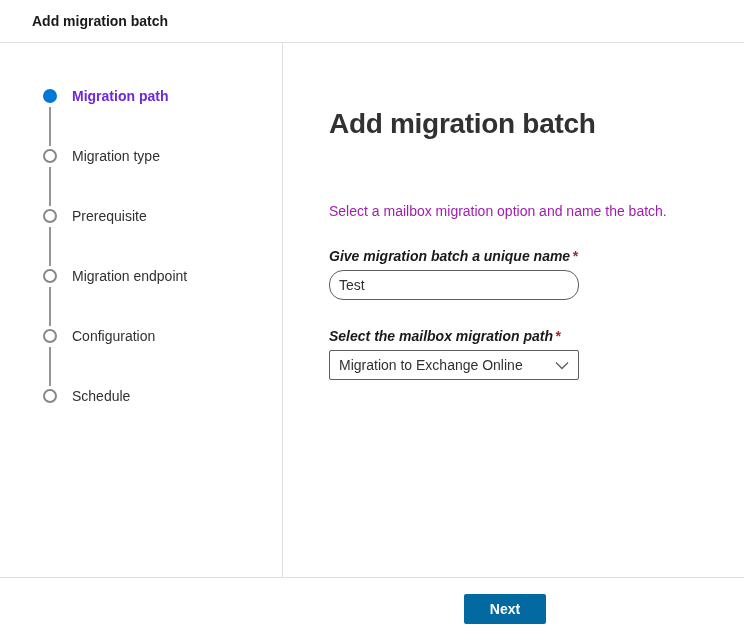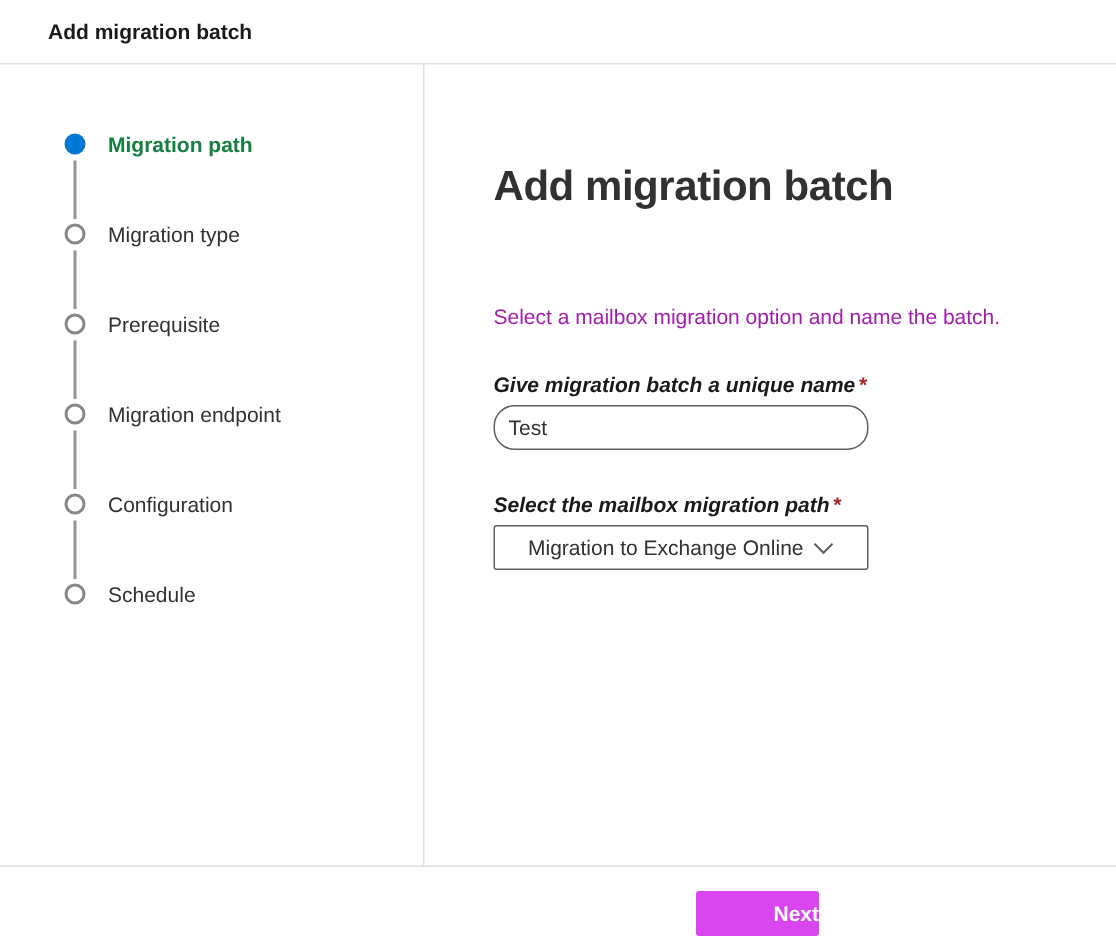--- a/index.html
+++ b/index.html
@@ -15,48 +15,48 @@
   .body-wrap { display:flex; height:534px; }
 
   
   .sidebar { width:283px; border-right:1px solid #e1dfdd; padding-top:46px; }
   .step { position:relative; height:60px; }
   .step-circle { position:absolute; left:43px; top:0; width:14px; height:14px;
                  border-radius:50%; border:2px solid #8a8886; background:#fff; }
   .step.active .step-circle { background:#0078d4; border-color:#0078d4; }
   .step-label { position:absolute; left:72px; top:0; font-size:14px;
                 line-height:15px; color:#323130; }
-  .step.active .step-label { font-weight:700; color:#15803d; }
+  .step.active .step-label { font-weight:700; color:#6d28d9; }
   .step-connector { position:absolute; left:49px; top:18px; width:2px;
                     height:39px; background:#979593; }
 
   
   .main { flex:1; padding-left:46px; }
   .main-title { margin-top:64px; font-size:28px; line-height:34px;
                 font-weight:700; color:#323130; letter-spacing:-0.3px; }
   .description { margin-top:62px; font-size:14px; line-height:17px; color:#a21caf; }
   .field-label { margin-top:28px; font-size:14px; line-height:17px;
                  font-weight:700; color:#1b1a19;font-style:italic; }
   .required { color:#a4262c; font-weight:700; margin-left:2px; }
   .text-input { display:block; margin-top:5px; width:250px; height:30px;
                 border:1px solid #605e5c; border-radius:14px; padding:0 9px;
                 font-family:"Liberation Sans", sans-serif; font-size:14px;
                 color:#323130; outline:none; background:#fff; }
   .dropdown { margin-top:5px; width:250px; height:30px; border:1px solid #605e5c;
               border-radius:2px; background:#fff; display:flex; align-items:center;
-              justify-content:space-between; padding:0 22px; cursor:pointer; }
+              justify-content:space-between; padding:0 9px; cursor:pointer; }
   .dropdown-value { font-size:14px; color:#323130; }
   .chevron { display:flex; align-items:center; }
 
   
   .footer { height:52px; border-top:1px solid #e1dfdd; position:relative; background:#fff; }
   .next-btn { position:absolute; left:464px; top:16px; width:82px; height:30px;
-              background:#d946ef; color:#fff; border:none; border-radius:2px;
+              background:#0369a1; color:#fff; border:none; border-radius:2px;
               font-family:"Liberation Sans", sans-serif; font-size:14px;
-              font-weight:700; cursor:pointer;text-align:right; }
+              font-weight:700; cursor:pointer; }
 </style>
 </head>
 <body>
 
 <div class="header">
   <span class="header-title">Add migration batch</span>
 </div>
 
 <div class="body-wrap">
 

